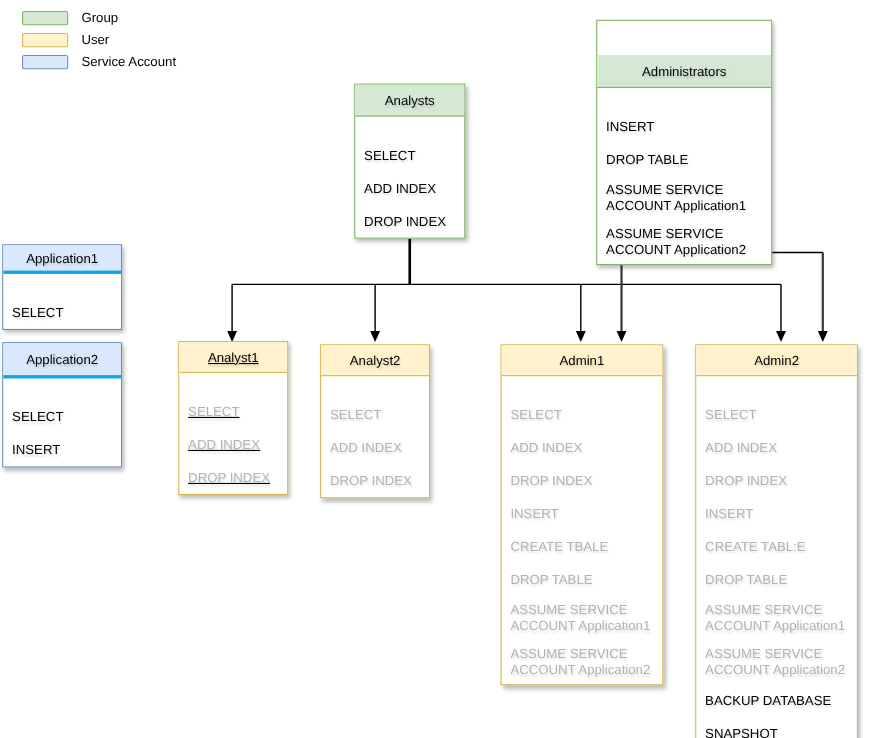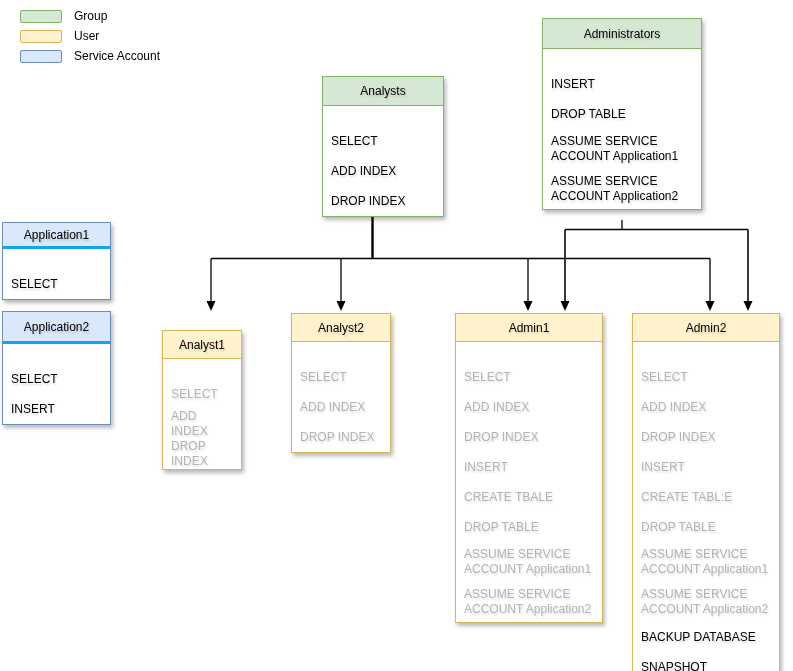--- a/index.html
+++ b/index.html
@@ -38,29 +38,29 @@
   .perm-item.two-line { height:40px;justify-content:center; }
   .perm-item.muted { color:#b3b3b3; text-shadow:1px 2px 2px rgba(0,0,0,0.12); }
 
   .group   { border:1px solid #82b366; }
   .group   .hdr { background:#d5e8d4; border-bottom:1px solid #82b366; }
   .user    { border:1px solid #d6b656; }
   .user    .hdr { background:#fff2cc; border-bottom:1px solid #d6b656; }
   .service { border:1px solid #6c8ebf; }
   .service .hdr { background:#dae8fc; border-bottom:3px solid #0ea5e9; }
 
-  #box-analysts       { left:322px; top:76px;  width:122px; }
+  #box-analysts       { left:322px; top:76px;  width:101px; }
   #box-analysts .hdr  { height:29px; }
   #box-administrators { left:542px; top:18px;  width:160px; }
-  #box-administrators .hdr { height:30px; }
+  #box-administrators .hdr { height:30px;margin-top:31px; }
   #box-application1   { left:2px;   top:222px; width:109px; }
   #box-application1 .hdr { height:26px; }
   #box-application2   { left:2px;   top:311px; width:109px; }
   #box-application2 .hdr { height:32px; }
-  #box-analyst1       { left:162px; top:330px; width:80px; }
+  #box-analyst1       { left:162px; top:310px; width:100px;text-decoration:underline; }
   #box-analyst2       { left:291px; top:313px; width:100px; }
   #box-admin1         { left:455px; top:313px; width:148px; }
   #box-admin2         { left:632px; top:313px; width:148px; }
 </style>
 </head>
 <body>
 
 <div id="canvas">
 
   <svg class="edges" width="793" height="671" viewBox="0 0 793 671">

